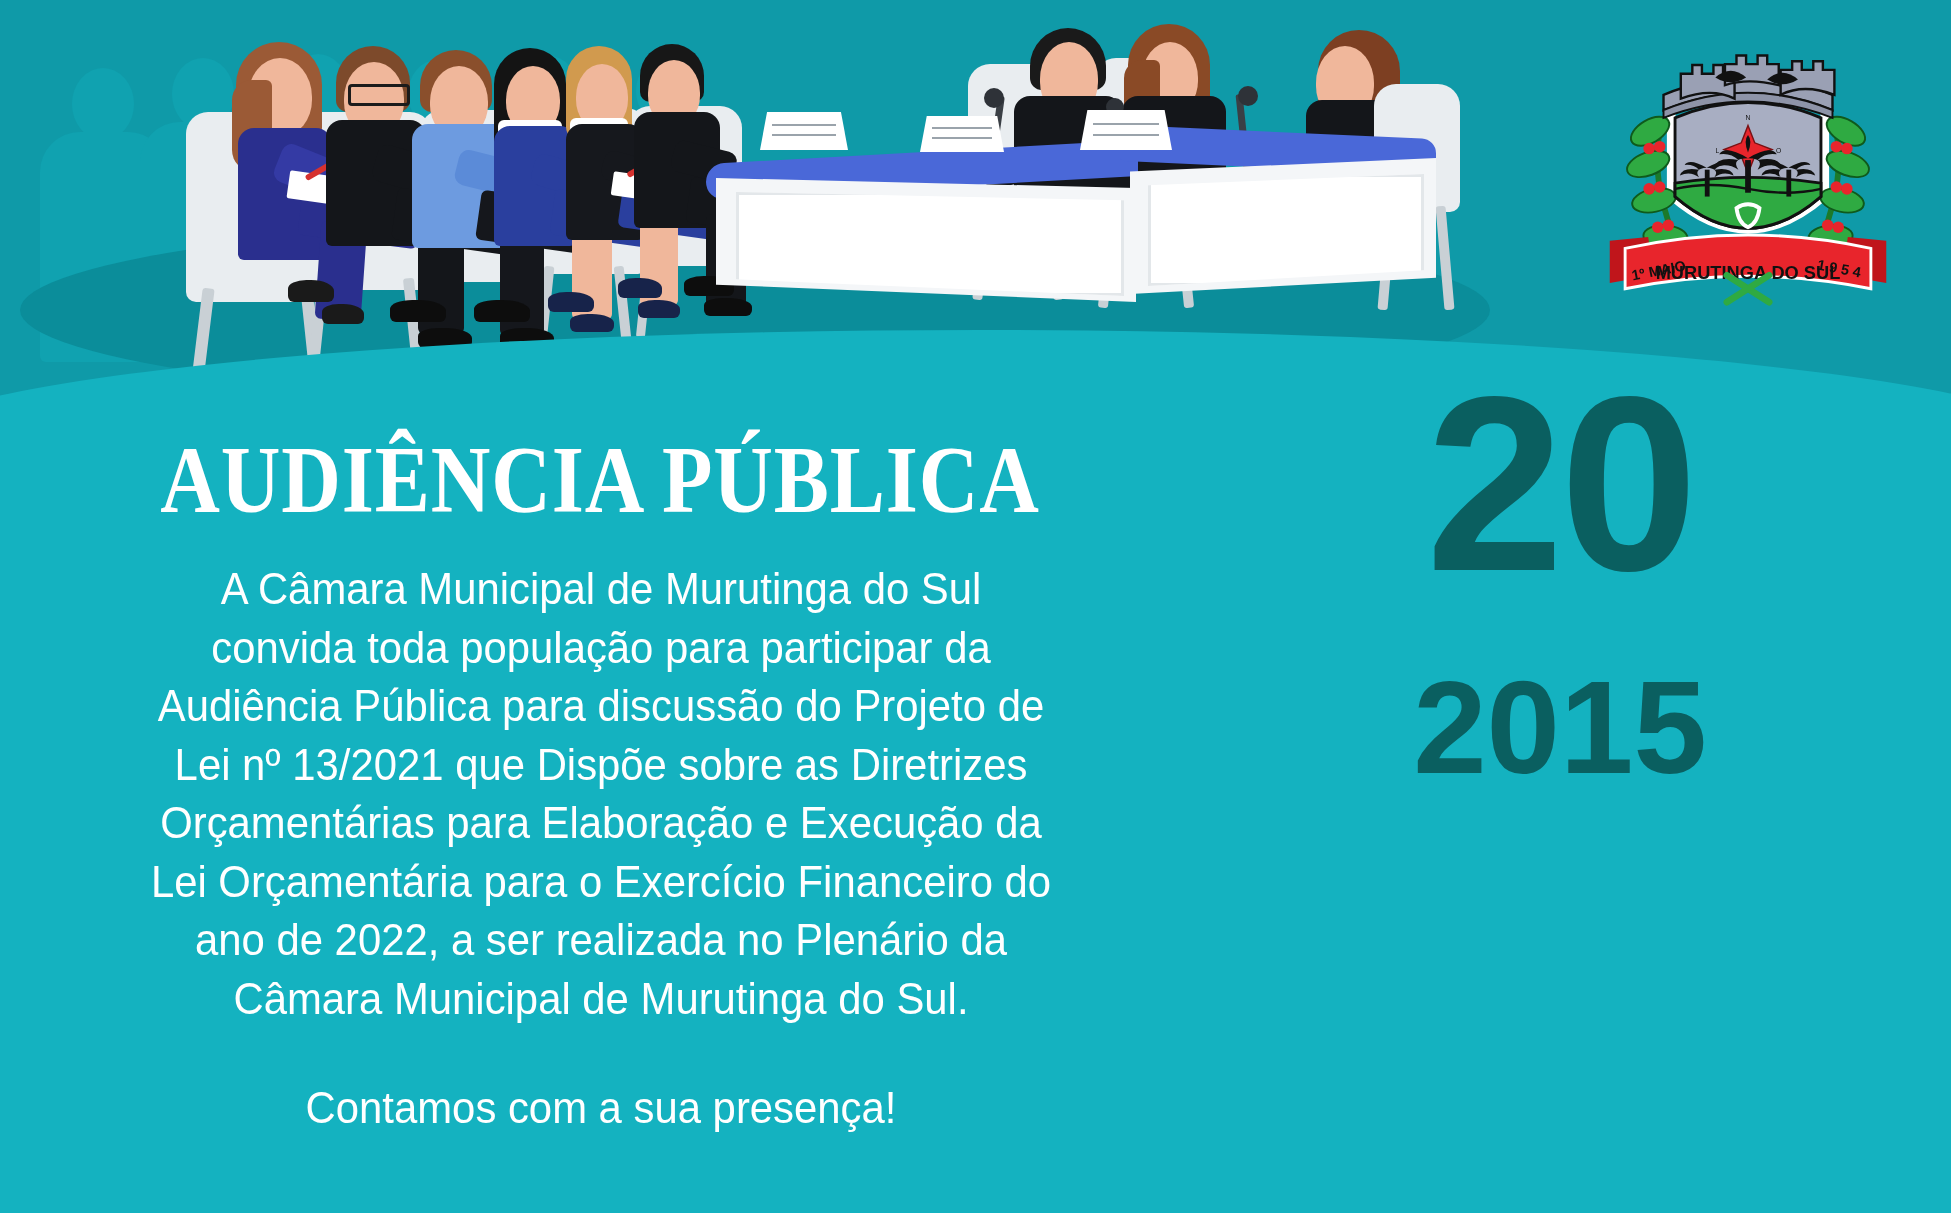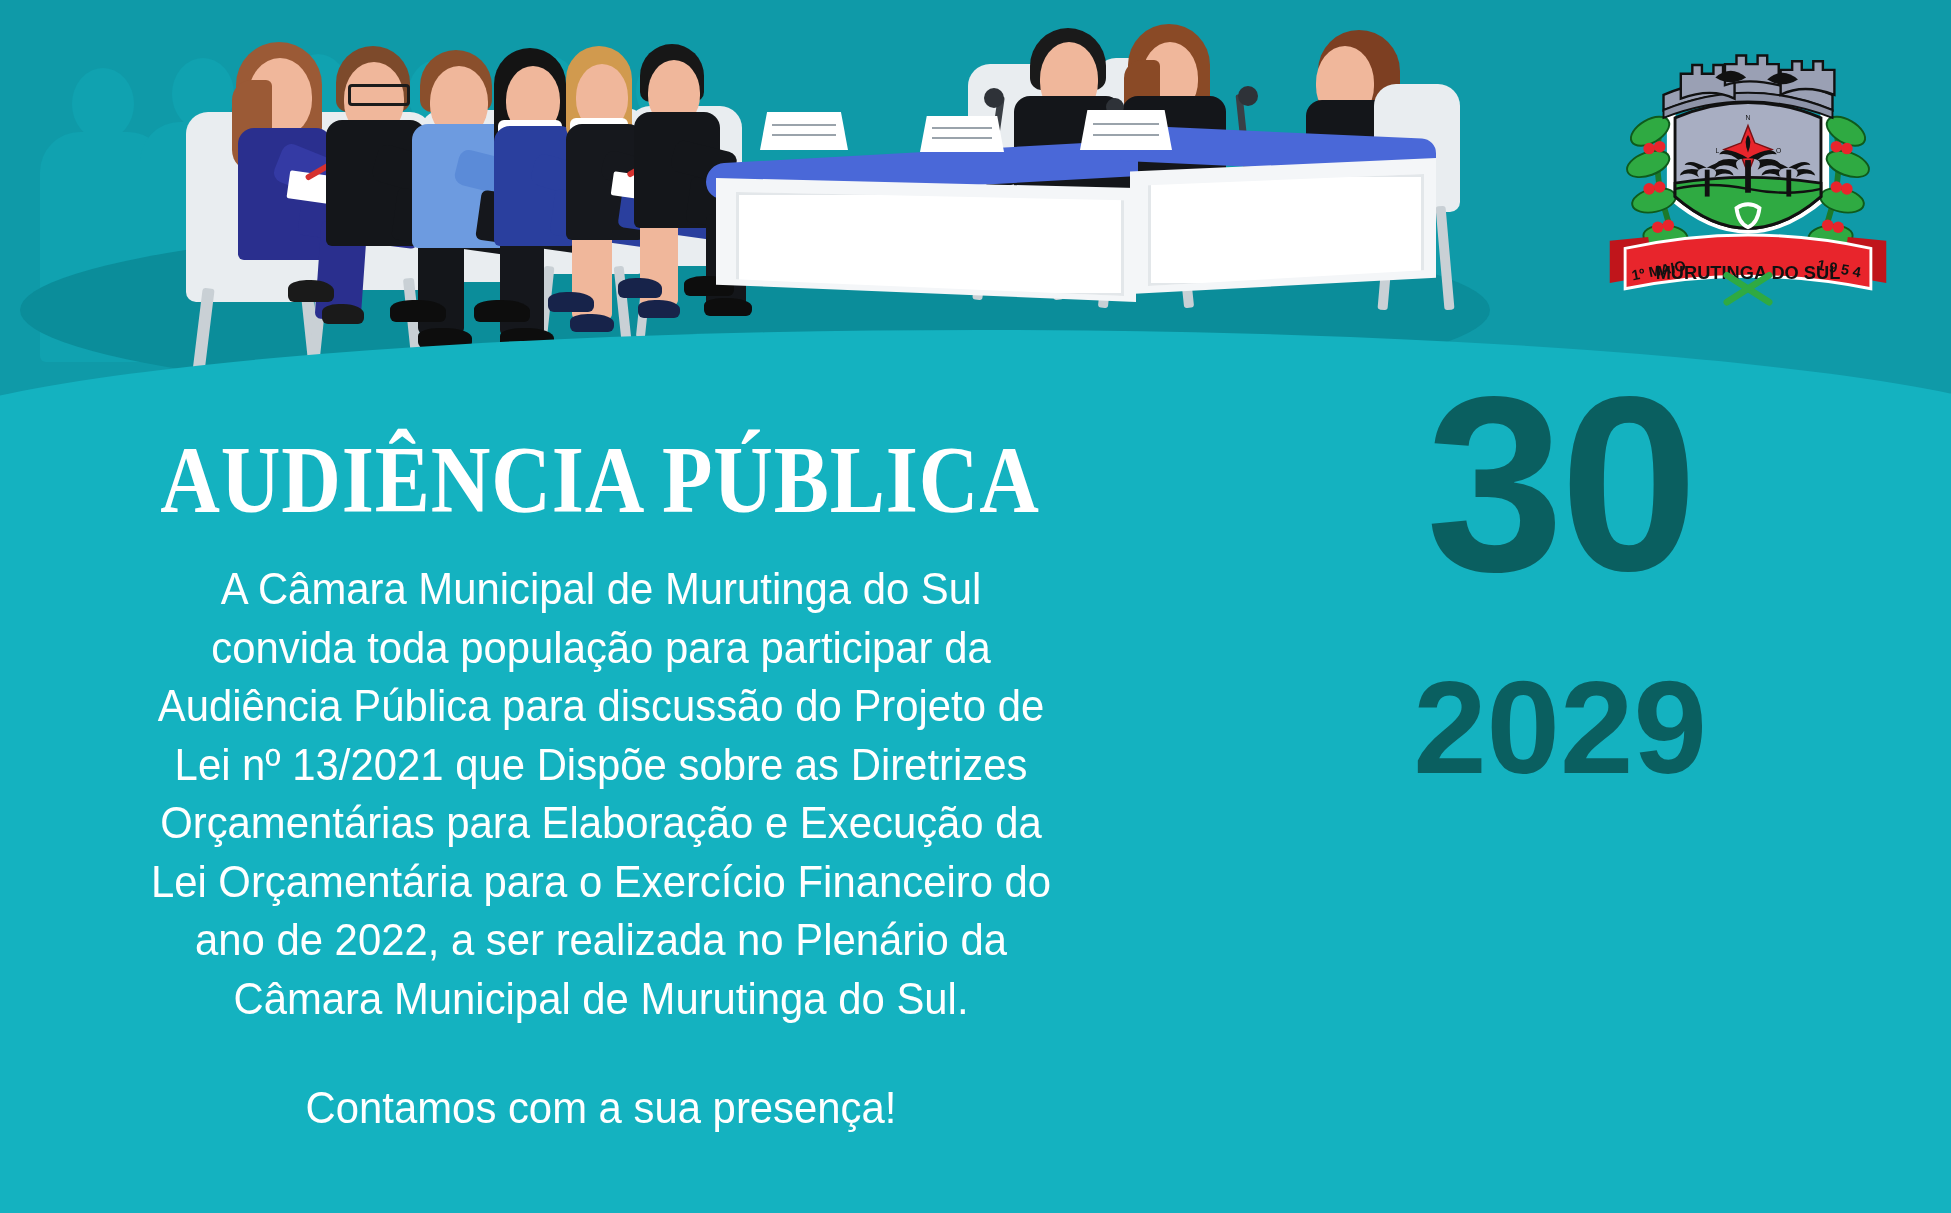--- a/index.html
+++ b/index.html
@@ -489,17 +489,17 @@
     <p>Lei nº 13/2021 que Dispõe sobre as Diretrizes</p>
     <p>Orçamentárias para Elaboração e Execução da</p>
     <p>Lei Orçamentária para o Exercício Financeiro do</p>
     <p>ano de 2022, a ser realizada no Plenário da</p>
     <p>Câmara Municipal de Murutinga do Sul.</p>
   </div>
 
   <div class="closing">Contamos com a sua presença!</div>
 
   <div class="datebox">
-    <div class="d-day">30</div>
-    <div class="d-year">2029</div>
+    <div class="d-day">20</div>
+    <div class="d-year">2015</div>
   </div>
 
 </div>
 
 </body></html>

